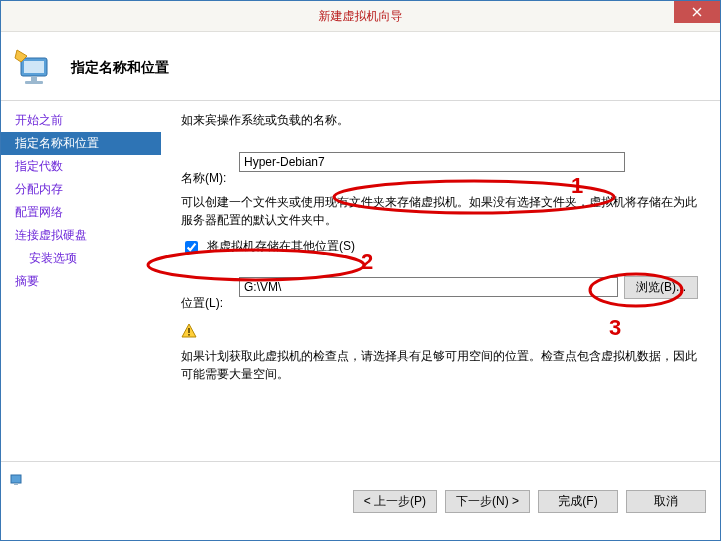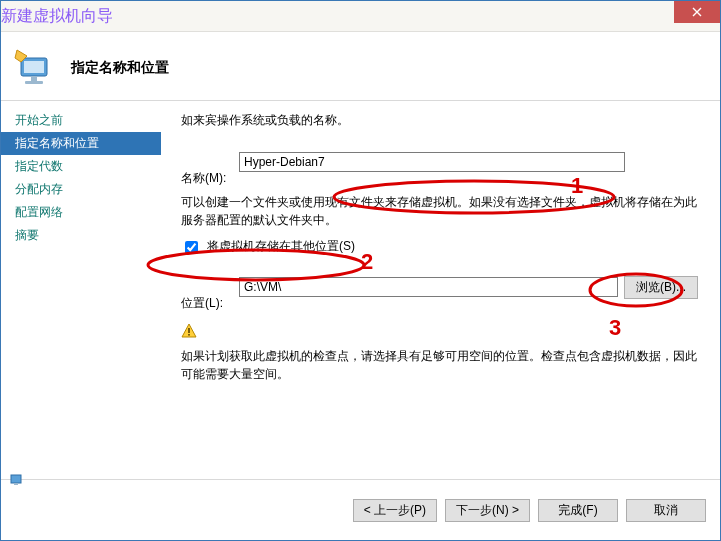--- a/index.html
+++ b/index.html
@@ -1,46 +1,46 @@
 <!DOCTYPE html>
 <html><head>
 <meta charset="utf-8">
 <style>
   html,body{margin:0;padding:0;font-family:"Microsoft YaHei","Segoe UI",Tahoma,sans-serif;font-size:12px;color:#000;background:#fff;}
   .window{width:721px;height:541px;border:1px solid #3a78b5;box-sizing:border-box;display:flex;flex-direction:column;background:#fff;position:relative;}
   
   .titlebar{height:30px;background:#f7f6f2;display:flex;align-items:center;position:relative;border-bottom:1px solid #e0dfdb;}
-  .titlebar .title{flex:1;text-align:left;color:#8b5cf6;font-size:16px;}
+  .titlebar .title{flex:1;text-align:center;color:#b91c1c;font-size:12px;}
   .titlebar .close{width:46px;height:22px;background:#c8504f;color:#fff;display:flex;align-items:center;justify-content:center;position:absolute;right:0;top:0;}
   .titlebar .close svg{width:10px;height:10px;}
   
   .header{height:64px;display:flex;align-items:center;padding:4px 12px 0 12px;border-bottom:1px solid #d9d9d9;gap:14px;}
   .header .hicon{width:44px;height:44px;position:relative;}
   .header h1{font-size:14px;font-weight:bold;margin:0;color:#000;}
   
   .body{flex:1;display:flex;min-height:0;}
   .sidebar{width:160px;border-right:0;background:#fff;padding-top:8px;}
-  .sidebar .item{padding:3px 0 3px 14px;color:#0f766e;font-size:12px;cursor:default;white-space:nowrap;}
+  .sidebar .item{padding:3px 0 3px 14px;color:#6d28d9;font-size:12px;cursor:default;white-space:nowrap;}
   .sidebar .item.sel{background:#2e74b5;color:#fff;}
   .sidebar .sub{padding-left:28px;}
   .main{flex:1;padding:10px 22px 8px 20px;position:relative;color:#000;}
   .main p{margin:0 0 8px 0;line-height:1.55;}
   .row{display:flex;align-items:center;margin:6px 0;gap:6px;}
   .lbl{width:52px;margin-top:32px;}
   input[type=text]{height:20px;border:1px solid #7a7a7a;padding:1px 4px;font-family:inherit;font-size:12px;box-sizing:border-box;}
   .name-input{width:386px;border:1px solid #3399ff;}
   .loc-input{flex:1;}
   .chk{display:flex;align-items:flex-start;gap:6px;margin:8px 0 6px 0;}
   .chk input{width:13px;height:13px;}
   .warn{display:flex;gap:8px;align-items:flex-start;margin-top:11px;flex-direction:column;}
   .warn .wicon{width:16px;height:16px;flex:none;}
   .btn{height:23px;min-width:80px;border:1px solid #adadad;background:#e1e1e1;font-family:inherit;font-size:12px;padding:0 10px;cursor:default;}
   .browse{min-width:74px;}
   
-  .footer{height:46px;border-top:1px solid #d9d9d9;display:flex;align-items:center;justify-content:flex-end;gap:8px;padding:7px 14px;}
+  .footer{height:46px;border-top:1px solid #d9d9d9;display:flex;align-items:center;justify-content:flex-end;gap:8px;padding:16px 14px;}
   .footer .btn{min-width:80px;}
   
   .corner-ico{position:absolute;left:8px;bottom:52px;width:16px;height:16px;}
   
   .ann{position:absolute;pointer-events:none;}
   .num{font:bold 22px/1 Arial;color:#d90000;position:absolute;pointer-events:none;}
 </style>
 </head>
 <body>
 
@@ -69,20 +69,22 @@
   </div>
 
   <div class="body">
 
     <div class="sidebar">
       <div class="item">开始之前</div>
       <div class="item sel">指定名称和位置</div>
       <div class="item">指定代数</div>
       <div class="item">分配内存</div>
       <div class="item">配置网络</div>
+      <div class="item">连接虚拟硬盘</div>
+      <div class="item sub">安装选项</div>
       <div class="item">摘要</div>
     </div>
 
     <div class="main">
       <p>如来宾操作系统或负载的名称。</p>
 
       <div class="row">
         <span class="lbl">名称(M):</span>
         <input type="text" class="name-input" value="Hyper-Debian7" style="">
       </div>

